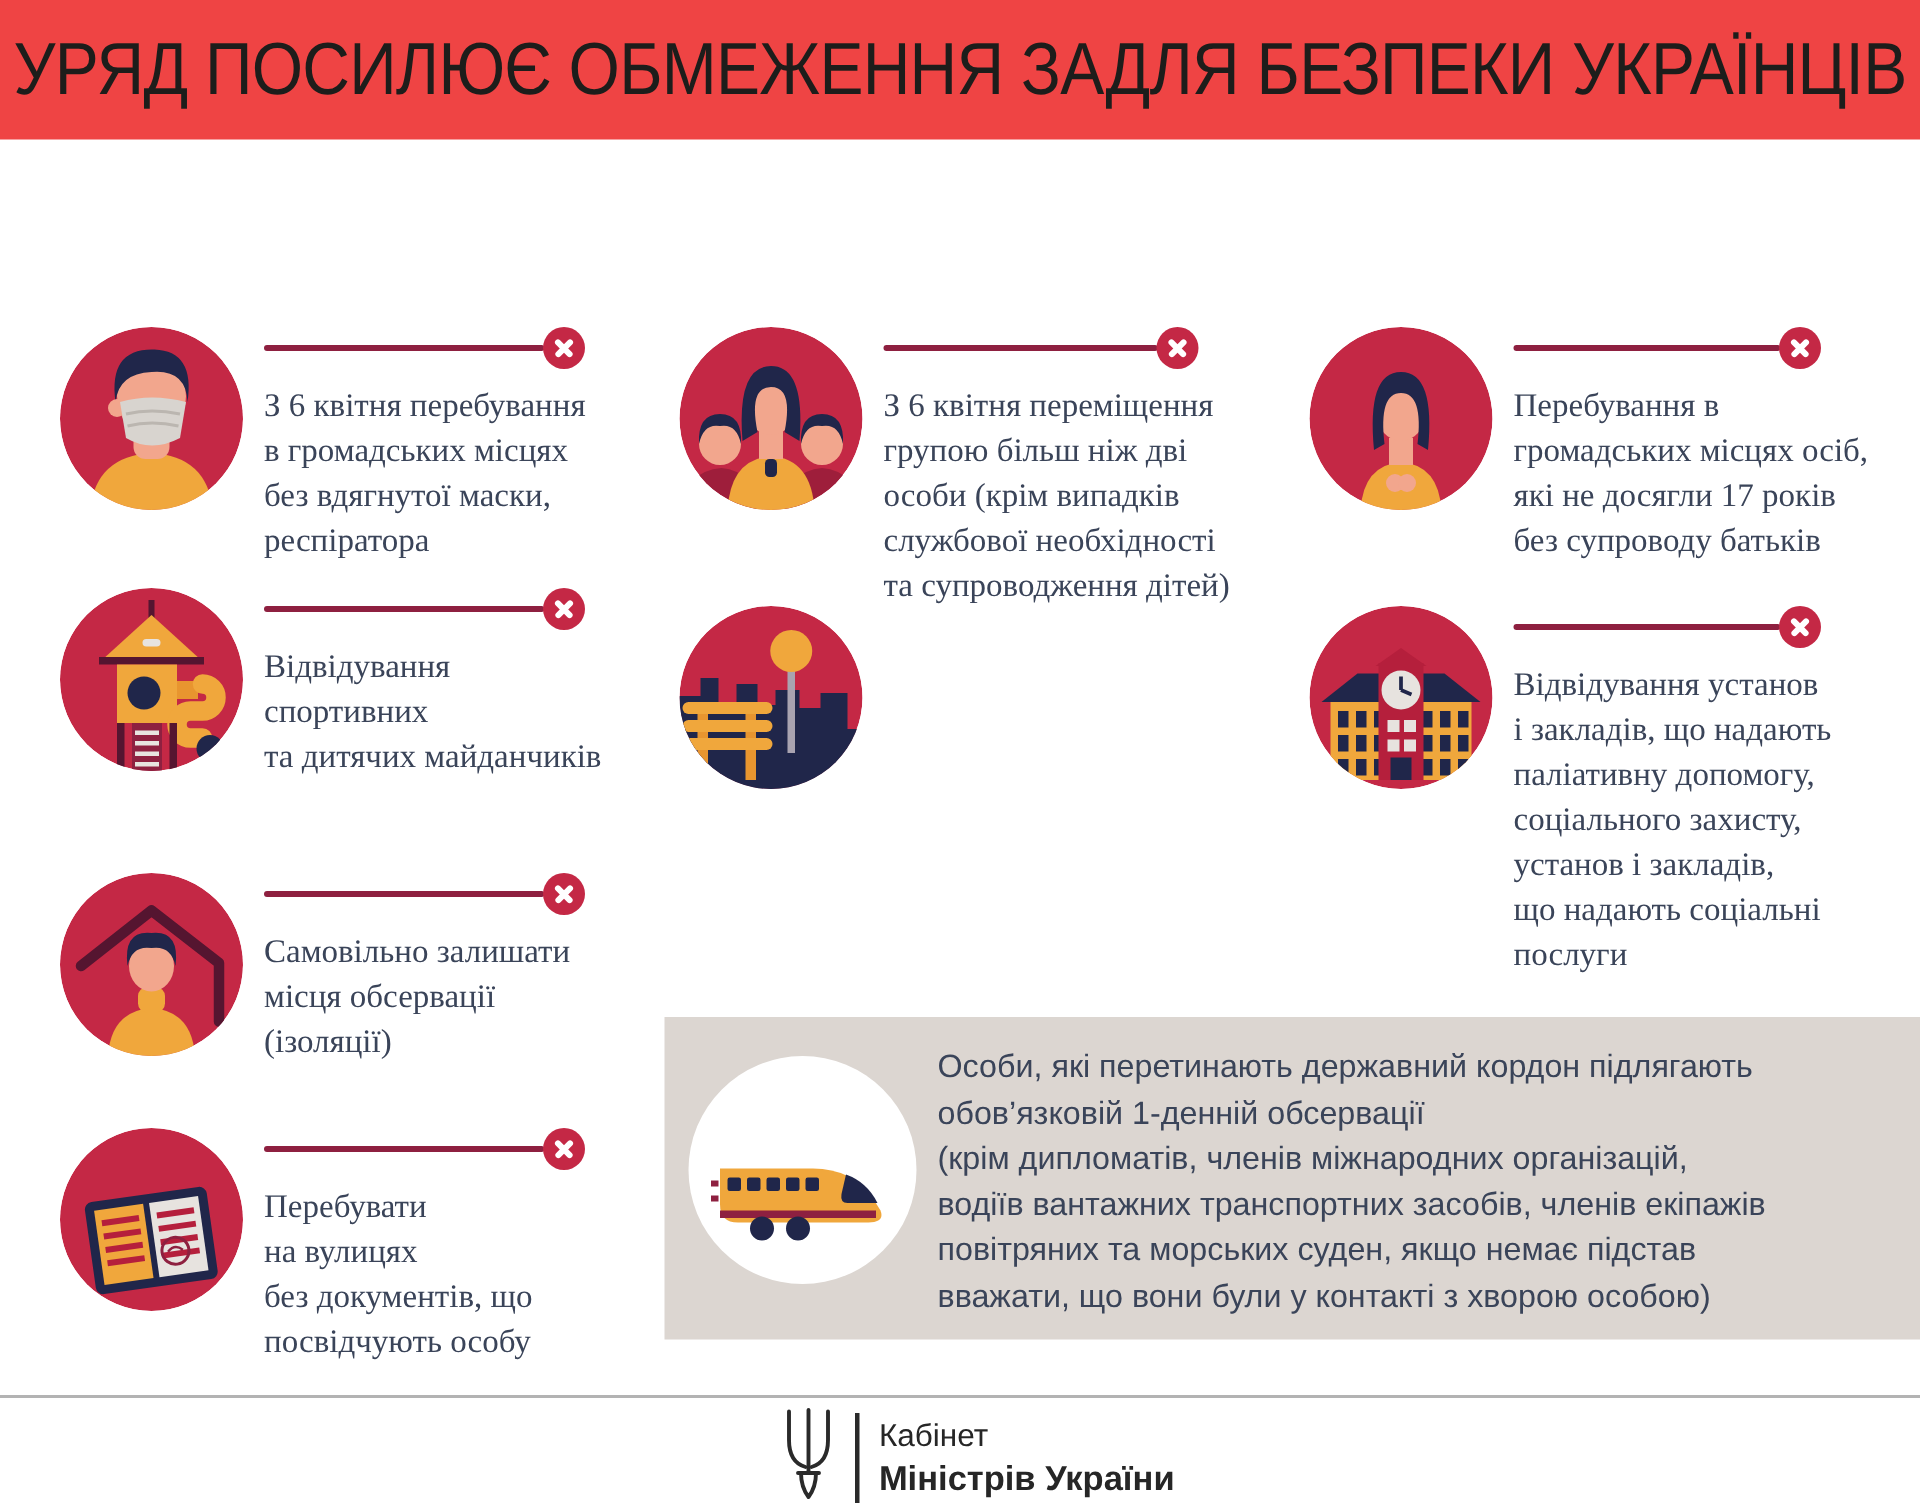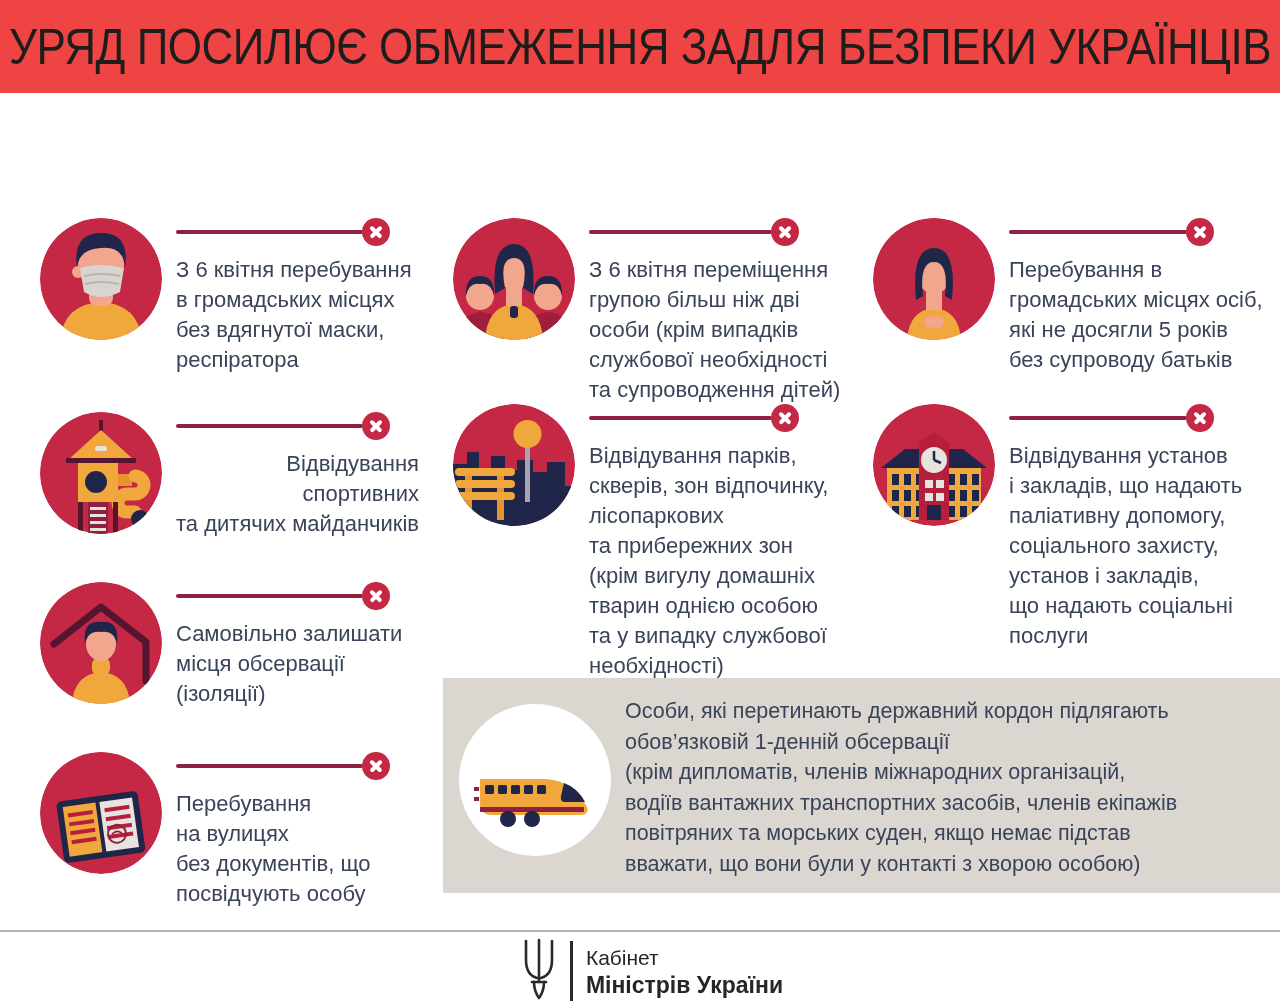--- a/index.html
+++ b/index.html
@@ -12,21 +12,21 @@
   .header h1 { font-size:44px; font-weight:500; color:#1d1d1b; letter-spacing:-0.5px;
                transform:scaleY(1.12); white-space:nowrap; }
 
   
   .banner { position:absolute; left:0; top:93px; width:400px; height:92px; background:#CE2145;
             clip-path:polygon(0 0, 100% 0, 94% 100%, 0 100%);
             display:flex; align-items:center; padding-left:38px; }
   .banner span { color:#fff; font-weight:bold; font-size:40px; letter-spacing:1px; }
 
   
-  .item { position:absolute; display:flex; align-items:flex-start; }
+  .item { position:absolute; display:flex; align-items:flex-start;font-family:Liberation Serif, serif; }
   .icon-circle { width:122px; height:122px; flex:0 0 122px; }
   .icon-circle svg { display:block; }
   .content { margin-left:14px; }
   .no-line { display:flex; align-items:center; height:28px; }
   .no-line .line { flex:1; height:4px; background:#8E2040; border-radius:2px; }
   .x-badge { position:relative; width:28px; height:28px; border-radius:50%; background:#C42845; margin-left:-1px; flex:0 0 28px; }
   .x-badge::before, .x-badge::after { content:""; position:absolute; left:50%; top:50%;
       width:15px; height:3.6px; background:#fff; border-radius:2px; }
   .x-badge::before { transform:translate(-50%,-50%) rotate(45deg); }
   .x-badge::after  { transform:translate(-50%,-50%) rotate(-45deg); }
@@ -148,26 +148,26 @@
         </g>
       </svg>
     </div>
     <div class="content" style="width:205px;">
       <div class="no-line">
         <span class="line"></span>
           <span class="x-badge"></span>
       </div>
       <p class="item-text">Перебування в
 громадських місцях осіб,
-які не досягли 5 років
+які не досягли 17 років
 без супроводу батьків</p>
     </div>
   </div>
 
-  <div class="item" style="left:40px; top:412px;text-align:right;">
+  <div class="item" style="left:40px; top:392px;">
     <div class="icon-circle">
       <svg width="122" height="122" viewBox="0 0 122 122">
         <defs>
             <clipPath id="c3">
               <circle cx="61" cy="61" r="61"></circle>
             </clipPath>
           </defs>
         <g clip-path="url(#c3)">
           <circle cx="61" cy="61" r="61" fill="#C42845"></circle>
           <rect x="59" y="8" width="4" height="16" fill="#551530"></rect>
@@ -214,34 +214,20 @@
           <rect x="0" y="82" width="122" height="40" fill="#20264A"></rect>
           <rect x="72" y="36" width="5" height="62" fill="#A9A3B0"></rect>
           <circle cx="74.5" cy="30" r="14" fill="#F0A73C"></circle>
           <rect x="12" y="66" width="7" height="50" fill="#E8952F"></rect>
           <rect x="44" y="66" width="7" height="50" fill="#E8952F"></rect>
           <rect x="2" y="64" width="60" height="8" rx="4" fill="#F0A73C"></rect>
           <rect x="2" y="76" width="60" height="8" rx="4" fill="#F0A73C"></rect>
           <rect x="2" y="88" width="60" height="8" rx="4" fill="#F0A73C"></rect>
         </g>
       </svg>
-    </div>
-    <div class="content" style="width:210px;">
-      <div class="no-line">
-        <span class="line"></span>
-          <span class="x-badge"></span>
-      </div>
-      <p class="item-text">Відвідування парків,
-скверів, зон відпочинку,
-лісопаркових
-та прибережних зон
-(крім вигулу домашніх
-тварин однією особою
-та у випадку службової
-необхідності)</p>
     </div>
   </div>
 
   <div class="item" style="left:873px; top:404px;">
     <div class="icon-circle">
       <svg width="122" height="122" viewBox="0 0 122 122">
         <defs>
             <clipPath id="c5">
               <circle cx="61" cy="61" r="61"></circle>
             </clipPath>
@@ -355,21 +341,21 @@
             <path d="M71 84 q5 -5 10 0" fill="none" stroke="#8E2040" stroke-width="1.6"></path>
           </g>
         </g>
       </svg>
     </div>
     <div class="content" style="width:214px;">
       <div class="no-line">
         <span class="line"></span>
           <span class="x-badge"></span>
       </div>
-      <p class="item-text">Перебування
+      <p class="item-text">Перебувати
 на вулицях
 без документів, що
 посвідчують особу</p>
     </div>
   </div>
 
   <section class="qbox">
     <div class="train-circle">
       <svg width="126" height="126" viewBox="0 0 126 126">
         <path d="M8 62 h62 q26 0 40 20 l5 8 q3 8 -8 8 H20 q-12 0 -12 -12 Z" fill="#F0A73C"></path>

